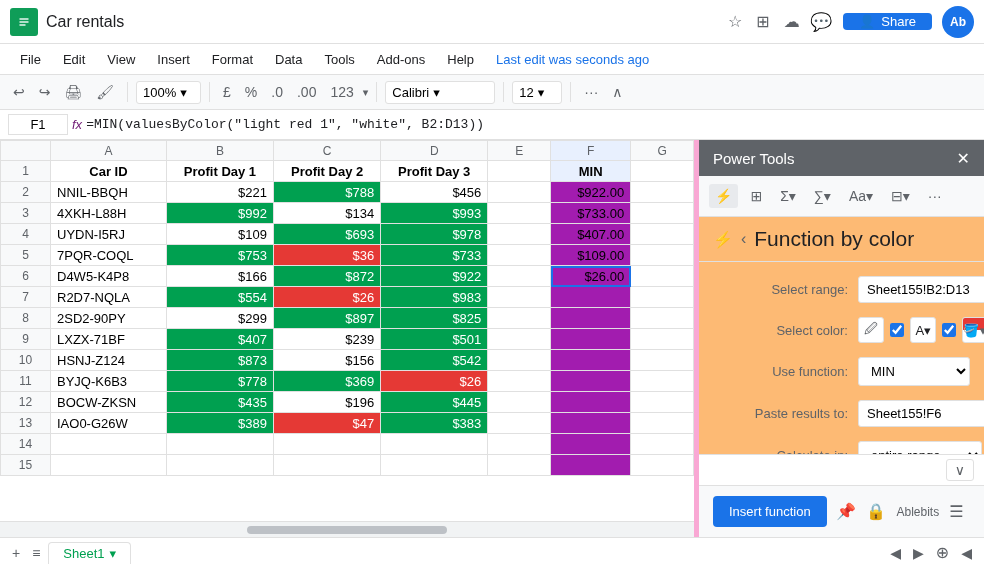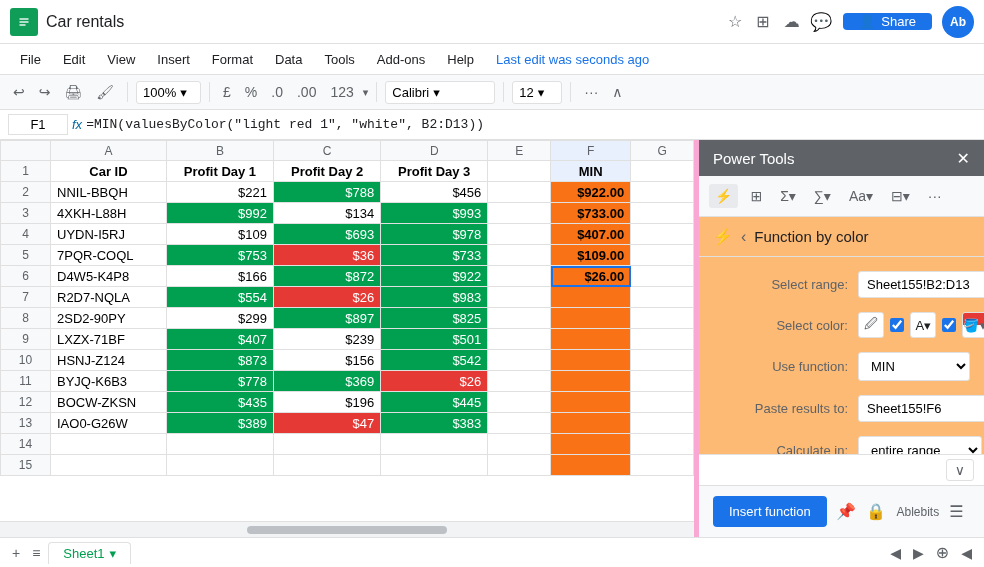--- a/index.html
+++ b/index.html
@@ -39,39 +39,39 @@
     #zoom-select { width: 65px; }
     #font-select { width: 110px; }
     #fontsize-select { width: 50px; }
 
     
     #formula-bar {
       display: flex; align-items: center; padding: 3px 8px; 
       background: #fff; border-bottom: 1px solid #e0e0e0; height: 30px;
     }
     #cell-ref { width: 60px; border: 1px solid #e0e0e0; padding: 2px 5px; font-size: 13px; text-align: center; }
-    #fx-label { color: #0369a1; font-size: 13px; font-style: italic; margin: 13px 4px; }
+    #fx-label { color: #701a75; font-size: 13px; font-style: italic; margin: 13px 4px; }
     #formula-input { flex: 1; border: none; outline: none; font-size: 13px; color: #202124; font-family: 'Courier New', monospace; }
 
     
     #main { display: flex; height: calc(567px - 44px - 30px - 36px - 30px - 30px); }
 
     
     #spreadsheet { flex: 1; overflow: hidden; position: relative; }
     #sheet-table { width: 100%; border-collapse: collapse; font-size: 13px; }
     #sheet-table th, #sheet-table td {
       border: 1px solid #e0e0e0; padding: 2px 6px; white-space: nowrap; min-width: 50px;
     }
     #sheet-table th {
       background: #f8f9fa; color: #5f6368; font-weight: 500; text-align: center;
       height: 20px; font-size: 12px; position: sticky; top: 0; z-index: 1;
     }
     #sheet-table td { height: 21px; vertical-align: middle; }
     .row-header { background: #f8f9fa; color: #5f6368; text-align: center; font-size: 12px; width: 30px; }
-    .col-f { width: 80px; background: #f97316; font-weight: 700; }
+    .col-f { width: 80px; background: #a21caf; font-weight: 400; }
     .green-bg { background: #00a050 !important; color: #fff; text-align: right; }
     .red-bg { background: #e53935 !important; color: #fff; text-align: right; }
     .selected-cell { outline: 2px solid #1a73e8; outline-offset: -2px; }
     td.right { text-align: right; }
     td.center { text-align: center; }
 
     
     #sheet-tabs {
       display: flex; align-items: center; height: 30px; padding: 0 8px;
       background: #fff; border-top: 1px solid #e0e0e0; gap: 4px;
@@ -100,21 +100,21 @@
       border-bottom: 1px solid #e0e0e0; background: #f8f9fa;
     }
     .pt-tb-btn { background: none; border: none; cursor: pointer; color: #5f6368; font-size: 14px; padding: 4px 6px; border-radius: 3px; }
     .pt-tb-btn.active { background: #e8eaed; }
     #pt-func-header {
       display: flex; align-items: center; padding: 10px 14px; gap: 8px;
       border-bottom: 1px solid #e0e0e0;
     }
     #pt-lightning { color: #5f6368; font-size: 16px; }
     #pt-back-btn { background: none; border: none; cursor: pointer; color: #5f6368; font-size: 16px; }
-    #pt-func-title { font-size: 15px; font-weight: 500; color: #202124; }
+    #pt-func-title { font-size: 21px; font-weight: 500; color: #202124; }
     #pt-content { flex: 1; padding: 14px; overflow-y: auto; display: flex; flex-direction: column; gap: 14px; }
     .pt-row { display: flex; align-items: center; gap: 10px; margin-left: 40px; }
     .pt-label { width: 95px; font-size: 13px; color: #5f6368; text-align: right; flex-shrink: 0; }
     .pt-input-wrap { flex: 1; display: flex; align-items: center; gap: 4px; }
     .pt-input { flex: 1; border: 1px solid #e0e0e0; padding: 5px 8px; font-size: 13px; border-radius: 3px; }
     .pt-color-row { display: flex; align-items: center; gap: 6px; }
     .pt-color-btn { width: 26px; height: 26px; border: 1px solid #e0e0e0; border-radius: 3px; cursor: pointer; display: flex; align-items: center; justify-content: center; font-size: 13px; color: #5f6368; background: #fff; }
     .pt-check { width: 14px; height: 14px; accent-color: #1a73e8; }
     .pt-select { flex: 1; border: 1px solid #e0e0e0; padding: 5px 8px; font-size: 13px; border-radius: 3px; background: #fff; cursor: pointer; }
     #pt-footer {

